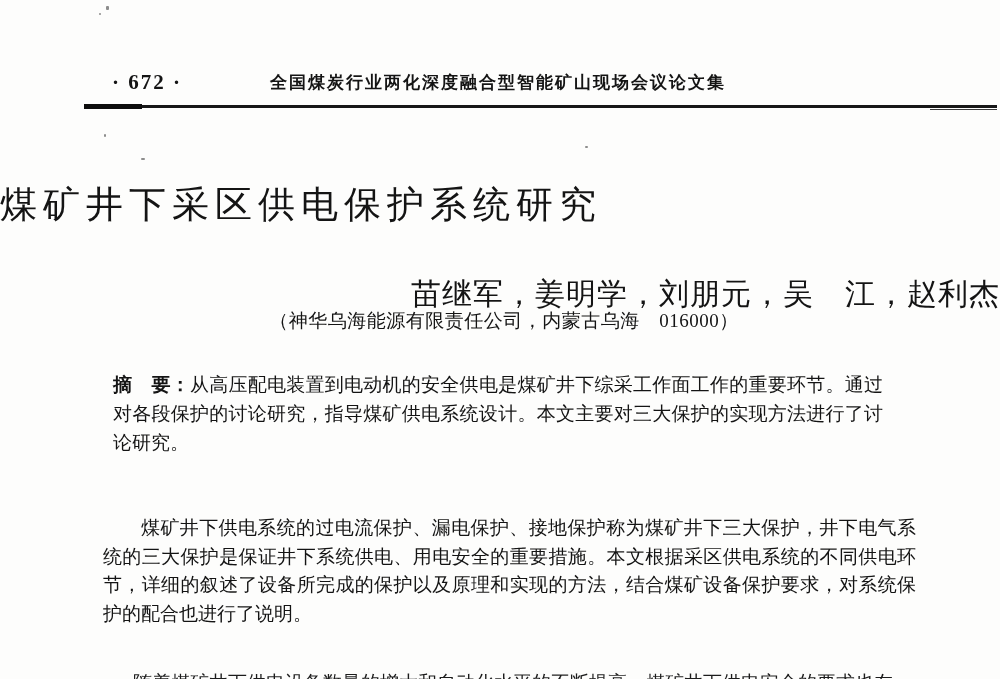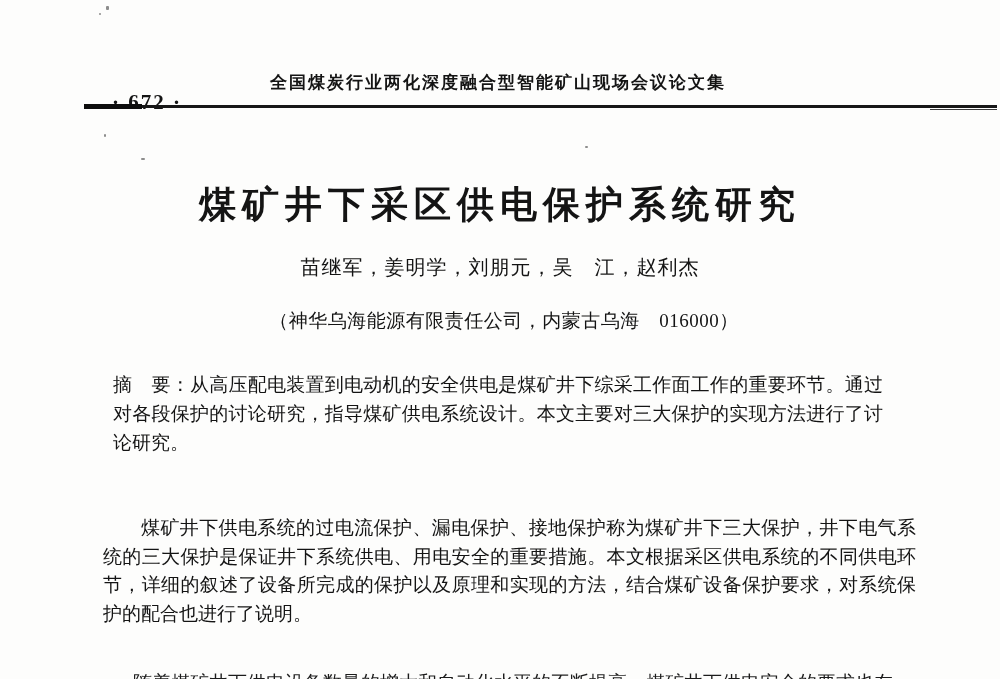--- a/index.html
+++ b/index.html
@@ -14,21 +14,20 @@
     color: #141414;
     font-family: "Liberation Serif", "DejaVu Serif", serif;
   }
   
   .page-number {
     position: absolute;
     left: 112px; top: 70px;
     font-size: 21px;
     font-weight: 700;
     letter-spacing: 2px;
-    margin-top: 20px;
   }
   .running-title {
     position: absolute;
     left: 0; right: 4px; top: 71px;
     text-align: center;
     font-size: 17px;
     font-weight: 700;
     letter-spacing: 2px;
   }
   .header-rule {
@@ -46,51 +45,51 @@
   .header-rule-right {
     position: absolute;
     left: 930px; top: 109px;
     width: 67px; height: 1px;
     background: #3a3a3a;
   }
   
   .paper-title {
     position: absolute;
     left: 0; right: 0; top: 180px;
-    text-align: center;
+    text-align: left;
     font-size: 37px;
-    font-weight: 700;
+    font-weight: 400;
     letter-spacing: 6px;
   }
   .authors {
     position: absolute;
-    left: 0; right: 0; top: 254px;
-    text-align: center;
-    font-size: 20px;
+    left: 0; right: 0; top: 274px;
+    text-align: right;
+    font-size: 30px;
     letter-spacing: 1px;
   }
   .affiliation {
     position: absolute;
     left: 0; right: 0; top: 308px;
     text-align: center;
     font-size: 19px;
     letter-spacing: 0.5px;
     padding-left: 8px;
   }
   
   .abstract-block {
     position: absolute;
     left: 113px; top: 370px;
     width: 770px;
     font-size: 19px;
     line-height: 29px;
     text-align: justify;
   }
   .abstract-block p { margin: 0; }
-  .bold-label { font-weight: 400; }
+  .bold-label { font-weight: 700; }
   
   .body-paragraph {
     position: absolute;
     left: 95px; top: 506px;
     width: 813px;
     font-size: 19px;
     line-height: 28.5px;
     text-align: justify;
     text-indent: 2em;
     margin: 8px;

